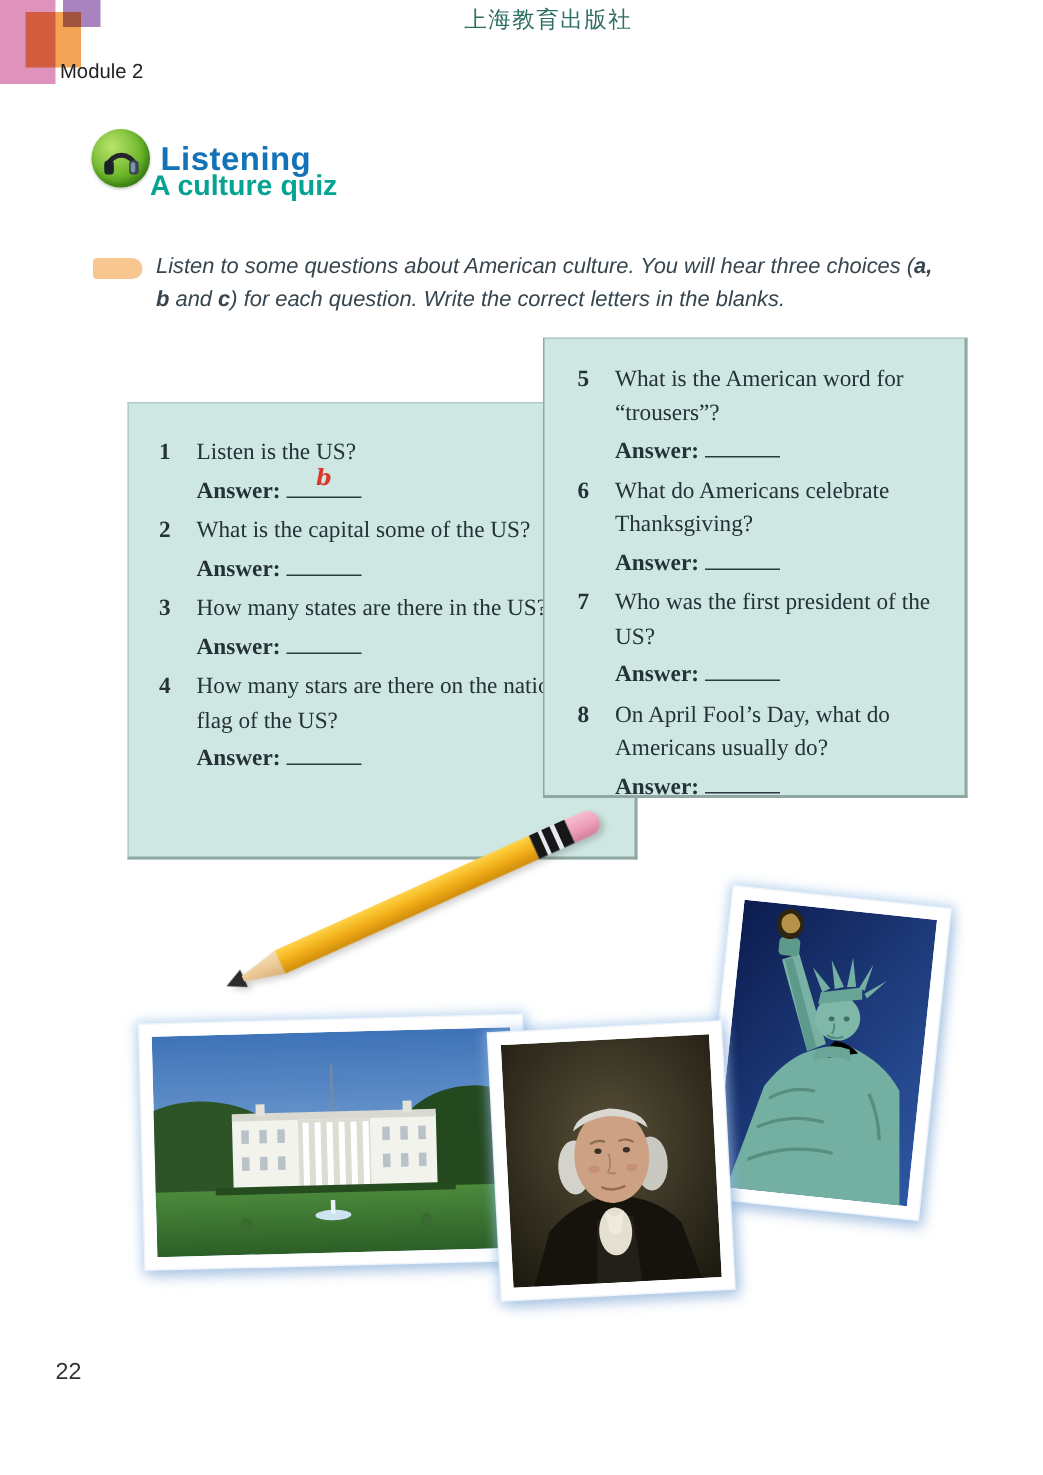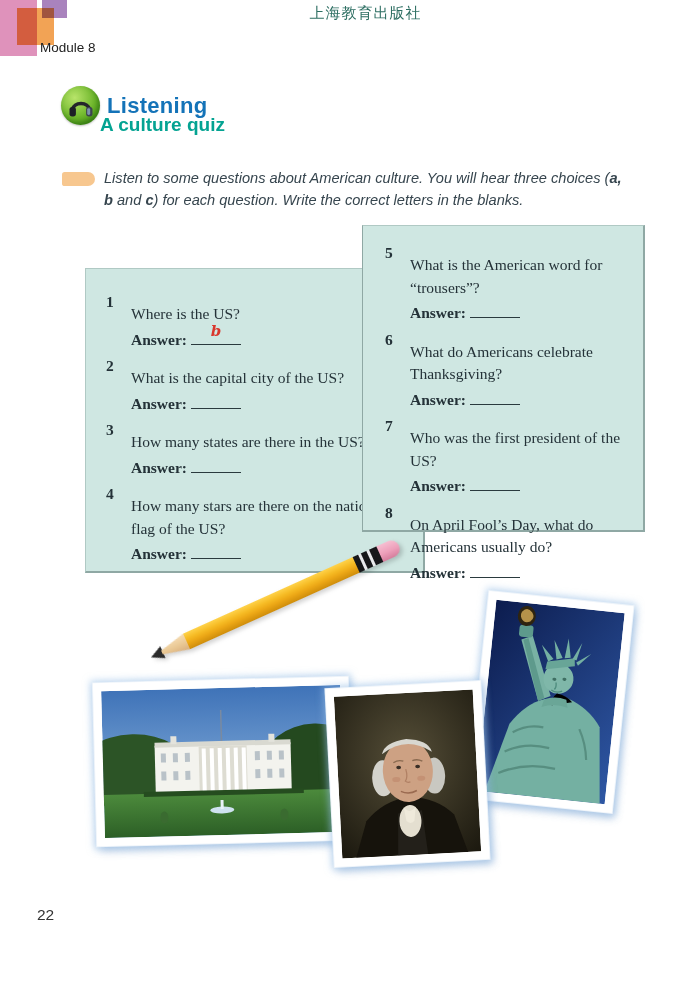--- a/index.html
+++ b/index.html
@@ -53,21 +53,21 @@
   .qbox {
     position:absolute; background:#cfe7e2;
     border:1px solid #b0c9c4; border-right:2px solid #8fa8a4; border-bottom:2px solid #8fa8a4;
   }
   .qbox-left  { left:85px;  top:268px; width:340px; height:305px; z-index:1; padding:22px 10px 0 20px; }
   .qbox-right { left:362px; top:225px; width:283px; height:307px; z-index:2; padding:16px 8px 0 22px;
                 border-left:1px solid #8fa8a4; }
 
   .q { display:flex; font-family:"Liberation Serif", serif; color:#243238; }
   .qnum { width:25px; flex-shrink:0; font-weight:bold; font-size:15.5px; line-height:22.5px; }
-  .qbody { flex:1;margin-top:12px; }
+  .qbody { flex:1; }
   .qtext { font-size:15.5px; line-height:22.5px; }
   .qbox-left  .qbody { max-width:268px; }
   .qbox-right .qbody { max-width:226px; }
   .ansrow { font-size:15.5px; line-height:22.5px; margin:3px 0 4px 0; }
   .anslabel { font-weight:bold; }
   .blank {
     display:inline-block; width:50px; height:15px; margin-left:4px;
     border-bottom:1.6px solid #2a3a3e; position:relative; vertical-align:baseline;
   }
   .handwritten {
@@ -107,21 +107,21 @@
 </head>
 <body>
 
 <div class="page">
 
   <div class="deco deco-pink"></div>
   <div class="deco deco-orange"></div>
   <div class="deco deco-purple"></div>
 
   <div class="publisher">上海教育出版社</div>
-  <div class="module">Module 8</div>
+  <div class="module">Module 2</div>
 
   <div class="listen-row">
     <div class="hp-icon">
       <svg width="26" height="24" viewBox="0 0 26 24">
         <path d="M4 16 a9.5 9.5 0 0 1 18 0" fill="none" stroke="#24262b" stroke-width="3.4" stroke-linecap="round"></path>
         <rect x="1.5" y="13" width="6.4" height="9.4" rx="2.6" fill="#1d2026"></rect>
         <rect x="18.1" y="13" width="6.4" height="9.4" rx="2.6" fill="#3c4450"></rect>
         <rect x="19.2" y="14.2" width="3" height="6.8" rx="1.4" fill="#7e93ad"></rect>
       </svg>
     </div>
@@ -171,30 +171,30 @@
           <span class="anslabel">Answer:</span><span class="blank"><span class="handwritten"></span></span>
         </span>
       </span>
     </div>
   </div>
 
   <div class="qbox qbox-left">
     <div class="q">
       <span class="qnum">1</span>
       <span class="qbody">
-        <span class="qtext">Where is the US?</span>
+        <span class="qtext">Listen is the US?</span>
         <span class="ansrow" style="display:block;">
           <span class="anslabel">Answer:</span><span class="blank"><span class="handwritten">b</span></span>
         </span>
       </span>
     </div>
     <div class="q">
       <span class="qnum">2</span>
       <span class="qbody">
-        <span class="qtext">What is the capital city of the US?</span>
+        <span class="qtext">What is the capital some of the US?</span>
         <span class="ansrow" style="display:block;">
           <span class="anslabel">Answer:</span><span class="blank"><span class="handwritten"></span></span>
         </span>
       </span>
     </div>
     <div class="q">
       <span class="qnum">3</span>
       <span class="qbody">
         <span class="qtext">How many states are there in the US?</span>
         <span class="ansrow" style="display:block;">

